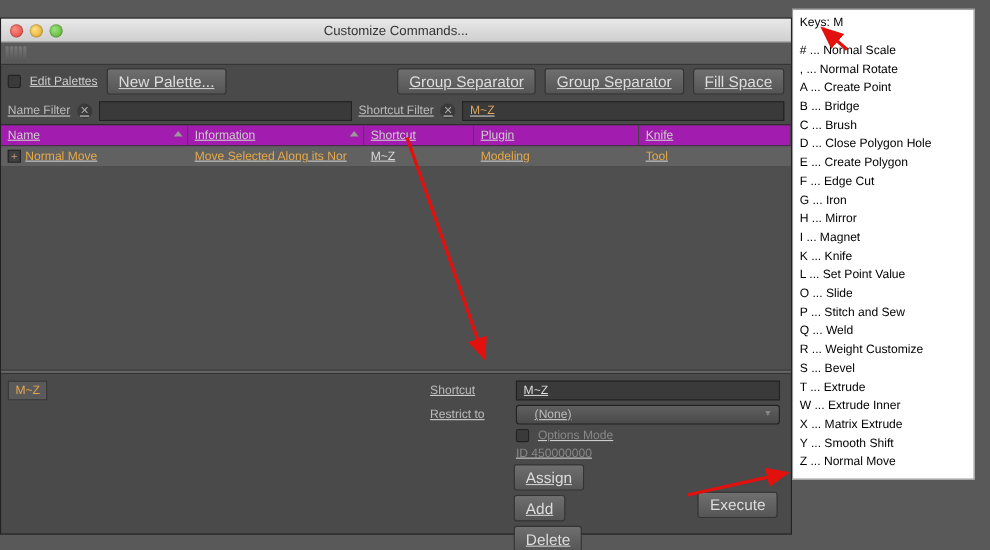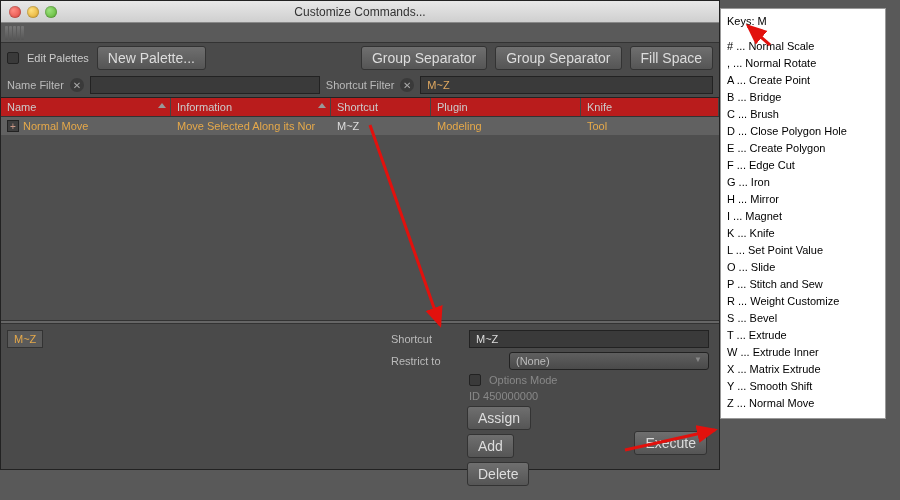--- a/index.html
+++ b/index.html
@@ -1,18 +1,18 @@
 <!DOCTYPE html>
 <html><head>
 <meta charset="utf-8">
 <style>
   * { box-sizing: border-box; margin: 0; padding: 0; font-family: "Lucida Grande", Arial, sans-serif; }
   body { background: #595959; width: 900px; height: 500px; overflow: hidden; position: relative; font-size: 11px; color: #ccc; }
 
-  .window { position: absolute; left: 0; top: 0; width: 720px; height: 470px; background: #4a4a4a; border: 1px solid #222; }
+  .window { position: absolute; left: 0; top: 16px; width: 720px; height: 470px; background: #4a4a4a; border: 1px solid #222; text-decoration: underline; }
   .titlebar { height: 22px; background: linear-gradient(#e8e8e8,#cfcfcf); display: flex; align-items: center; position: relative; border-bottom: 1px solid #888;}
   .traffic { display:flex; gap:6px; margin-left:8px;}
   .tlight { width:12px; height:12px; border-radius:50%; box-shadow: inset 0 0 2px rgba(0,0,0,.5);}
   .red{background:radial-gradient(circle at 35% 35%, #ff8b82, #e0443e);}
   .yellow{background:radial-gradient(circle at 35% 35%, #ffe07d, #e0a528);}
   .green{background:radial-gradient(circle at 35% 35%, #9be27d, #58b22d);}
   .title { position:absolute; left:0; right:0; text-align:center; color:#333; font-size:12px; }
 
   .toolbar { height:20px; background:#5a5a5a; border-bottom:1px solid #333; display:flex;}
   .grip { width:40px; display:flex; align-items:center; padding-left:4px;}
@@ -22,39 +22,39 @@
   .check { width:12px; height:12px; background:#3a3a3a; border:1px solid #222; border-radius:2px;}
   .btn { background:linear-gradient(#6f6f6f,#555); border:1px solid #333; border-radius:3px; padding:3px 10px; color:#ddd; font-size:14px; cursor:pointer;}
   .spacer{flex:1;}
 
   .row2 { height:24px; display:flex; align-items:center; padding:0 6px; gap:6px;justify-content:flex-end;}
   .flabel{ color:#bbb; font-size:11px;}
   .clearx { width:14px; height:14px; border-radius:50%; background:#3a3a3a; color:#aaa; font-size:10px; display:flex; align-items:center; justify-content:center; cursor:pointer;}
   .field { background:#3a3a3a; border:1px solid #222; height:18px; color:#e0a860; padding:2px 6px; font-size:11px; flex:1;}
 
   .table { border-top:1px solid #222;}
-  .thead { display:flex; background:#b91c1c; border-bottom:1px solid #333;}
+  .thead { display:flex; background:#a21caf; border-bottom:1px solid #333;}
   .th { border-right:1px solid #444; padding:3px 18px 3px 6px; color:#ccc; position:relative; font-size:11px;}
   .th .sort { position:absolute; right:4px; top:5px; width:0;height:0;border-left:4px solid transparent;border-right:4px solid transparent;border-bottom:5px solid #999;}
   .c-name{width:170px;} .c-info{width:160px;} .c-short{width:100px;} .c-plugin{width:150px;} .c-type{flex:1;}
   .trow { display:flex; background:#616161; padding:3px 0;}
   .td { padding:0 6px; color:#e6a94a; font-size:11px; white-space:nowrap; overflow:hidden;}
   .td .addicon{display:inline-block;width:12px;height:12px;background:#3f3f3f;border:1px solid #222;color:#c98; font-size:10px; text-align:center; line-height:11px; margin-right:4px;}
   .filler { height:185px; background:#4f4f4f;}
 
   .splitter{height:4px;background:#666;border-top:1px solid #333;border-bottom:1px solid #333;}
 
   .detail { display:flex; height:130px;}
   .dleft { width:380px; padding:6px;}
   .dleft .selname{ color:#e6a94a; background:#5a5a5a; padding:2px 6px; display:inline-block; border:1px solid #333;}
   .dright { flex:1; padding:6px 10px; font-size:11px; color:#bbb;}
   .drow{ display:flex; align-items:center; margin-bottom:4px; gap:8px;}
   .drow .lab{ width:70px; text-align:left;}
   .txt { background:#3a3a3a; border:1px solid #222; height:18px; color:#ddd; padding:2px 6px; font-size:11px;}
-  .sel { background:linear-gradient(#5f5f5f,#4a4a4a); border:1px solid #222; height:18px; color:#bbb; padding:2px 6px; flex:1; position:relative; border-radius:3px;margin-left:40px;}
+  .sel { background:linear-gradient(#5f5f5f,#4a4a4a); border:1px solid #222; height:18px; color:#bbb; padding:2px 16px; flex:1; position:relative; border-radius:3px;}
   .sel::after{content:"▼"; position:absolute; right:6px; top:2px; font-size:8px; color:#888;}
   .gray{color:#888;}
   .btnrow { display:flex; gap:6px; margin-top:4px;}
   .execwrap{ position:absolute; right:12px; bottom:14px;}
 
   .popup {
     position:absolute; top:8px; right:14px; width:166px;
     background:#fff; color:#000; border:1px solid #999; padding:4px 6px 6px;
     font-size:11px; line-height:17px;
   }
@@ -183,20 +183,21 @@
       <div class="item">D ... Close Polygon Hole</div>
       <div class="item">E ... Create Polygon</div>
       <div class="item">F ... Edge Cut</div>
       <div class="item">G ... Iron</div>
       <div class="item">H ... Mirror</div>
       <div class="item">I ... Magnet</div>
       <div class="item">K ... Knife</div>
       <div class="item">L ... Set Point Value</div>
       <div class="item">O ... Slide</div>
       <div class="item">P ... Stitch and Sew</div>
+      <div class="item">Q ... Weld</div>
       <div class="item">R ... Weight Customize</div>
       <div class="item">S ... Bevel</div>
       <div class="item">T ... Extrude</div>
       <div class="item">W ... Extrude Inner</div>
       <div class="item">X ... Matrix Extrude</div>
       <div class="item">Y ... Smooth Shift</div>
       <div class="item">Z ... Normal Move</div>
     </div>
 </div>
 

